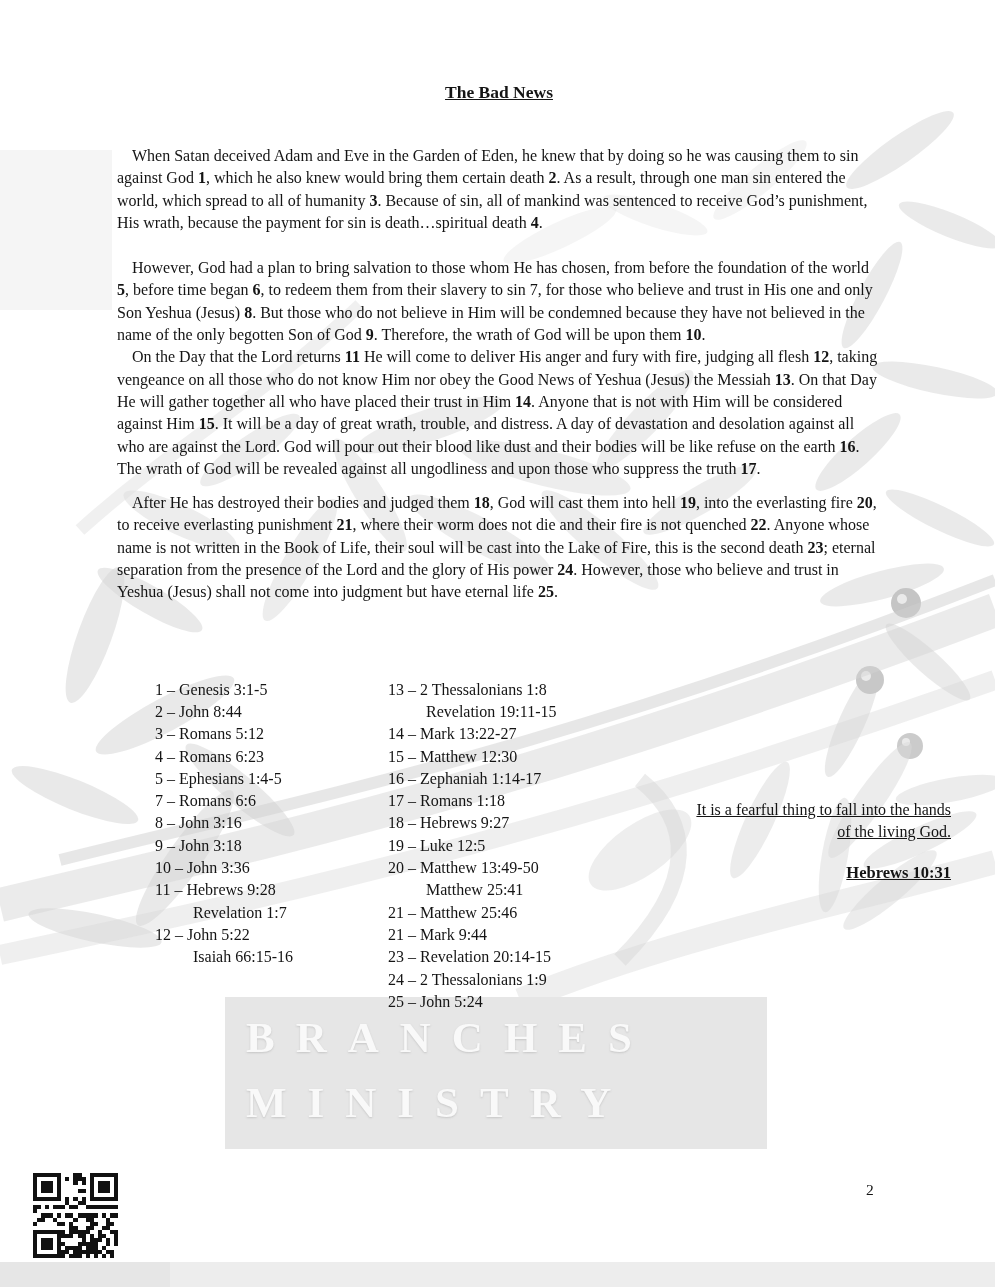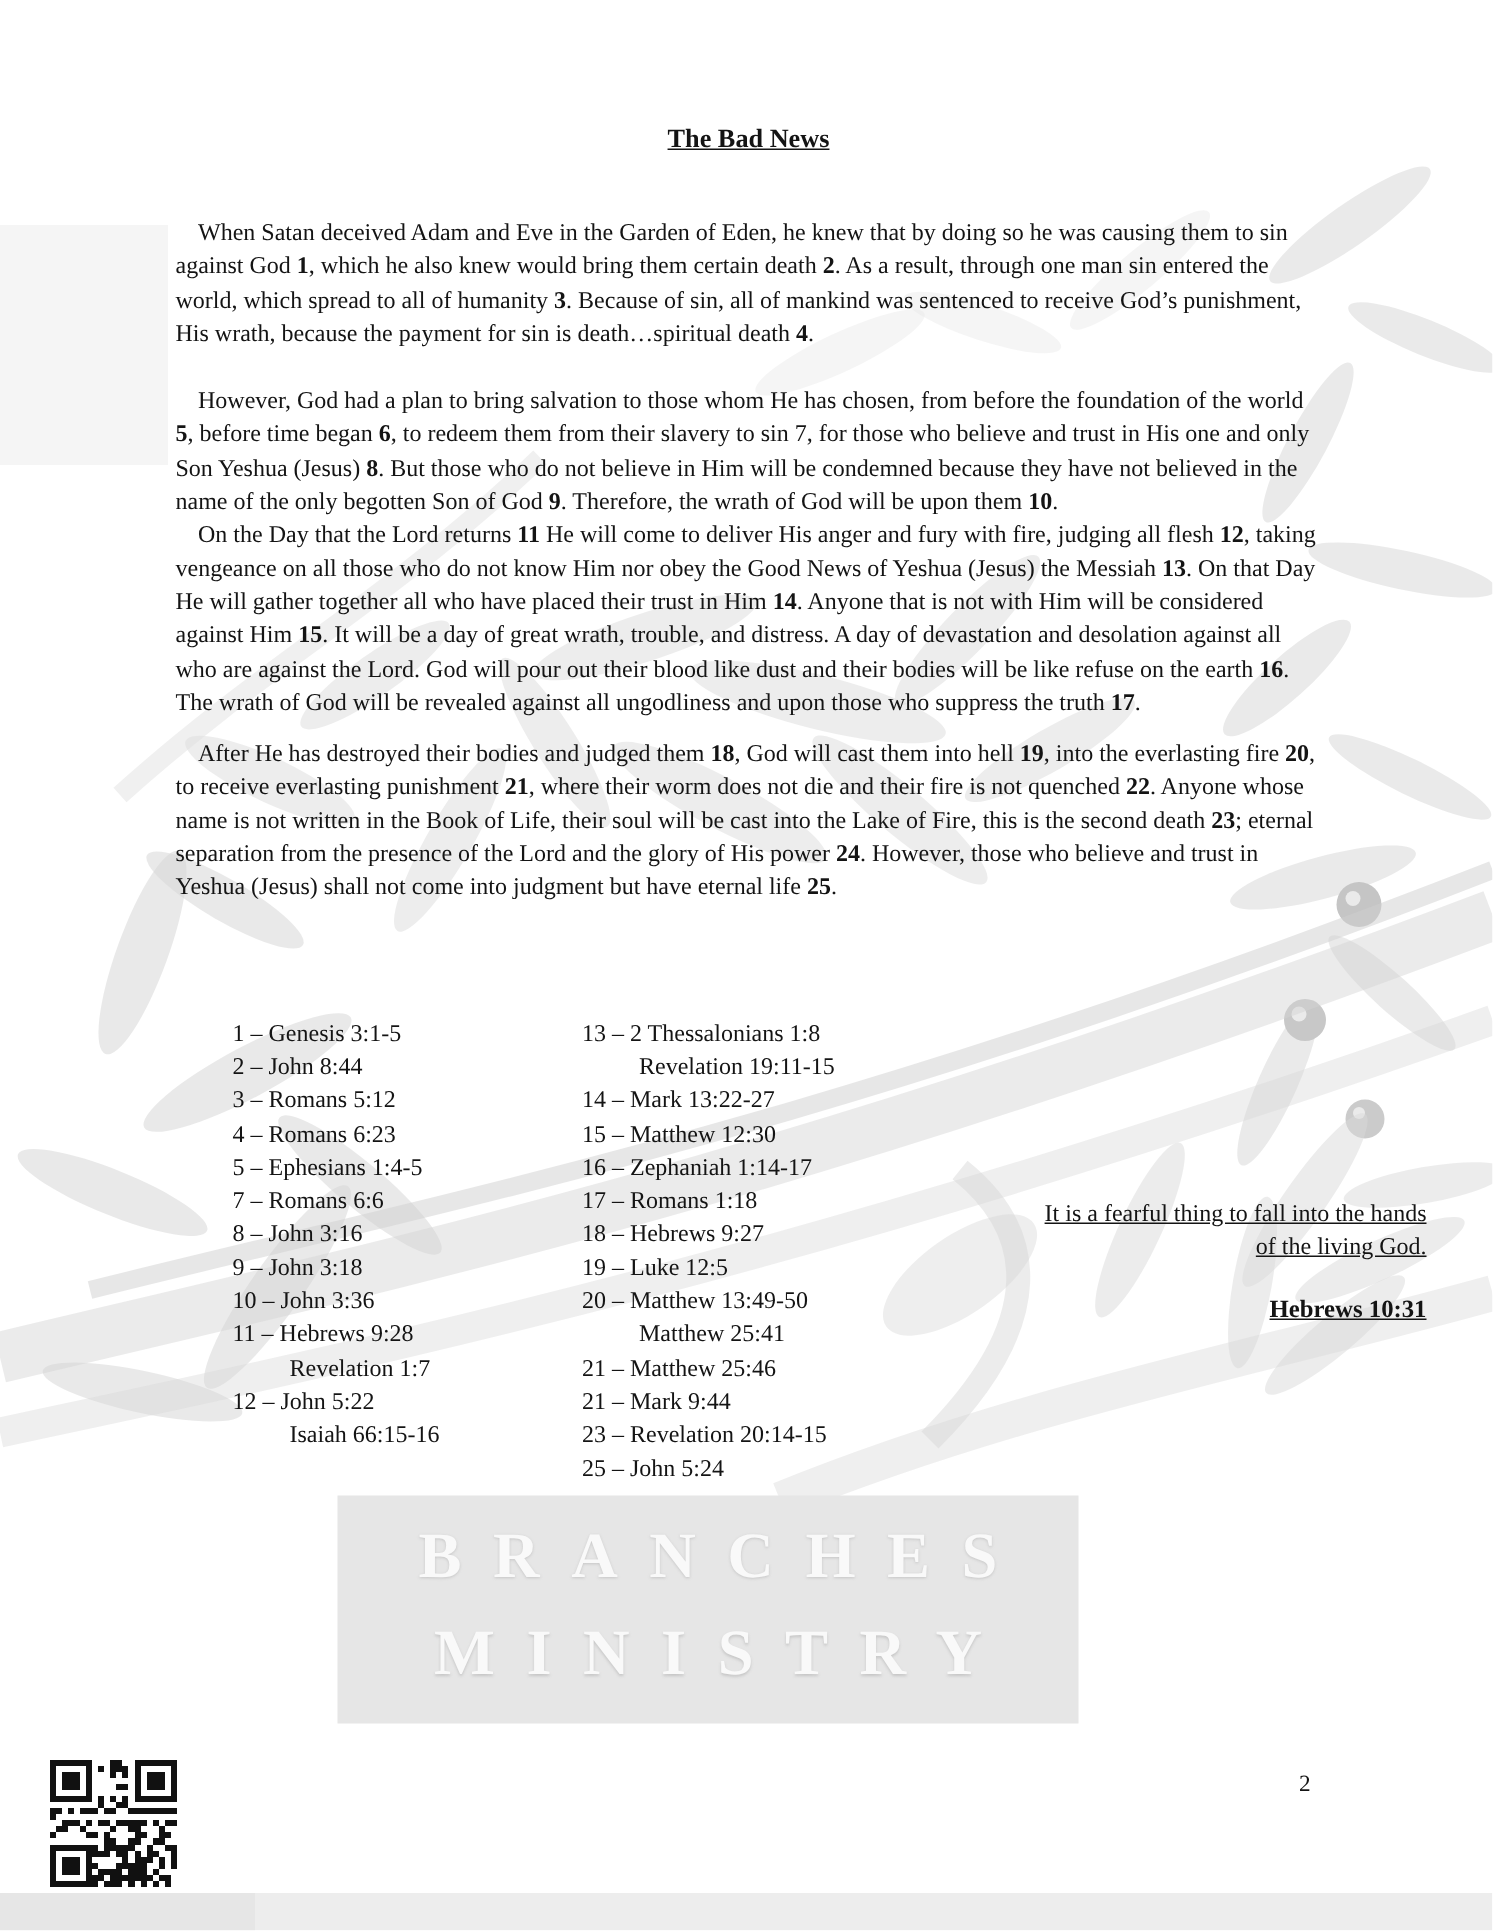--- a/index.html
+++ b/index.html
@@ -2,22 +2,22 @@
 <html><head>
 <meta charset="utf-8">
 <style>
   html,body{margin:0;padding:0;background:#fff;}
   .page{
     position:relative;width:995px;height:1287px;background:#ffffff;
     overflow:hidden;font-family:"Liberation Serif","DejaVu Serif",serif;color:#141414;
   }
   .wm-art{position:absolute;left:0;top:0;z-index:0;}
   .wm-panel{
-    position:absolute;left:225px;top:997px;width:494px;height:152px;
-    background:#e6e6e6;z-index:0;text-align:center;padding-top:8px;box-sizing:border-box;
+    position:absolute;left:225px;top:997px;width:542px;height:152px;
+    background:#e6e6e6;z-index:0;padding-top:8px;box-sizing:border-box;
   }
   .wm-line{
     font-family:"Liberation Serif","DejaVu Serif",serif;font-weight:bold;
     font-size:43px;line-height:65px;letter-spacing:21px;text-indent:21px;
     color:#f9f9f9;text-shadow:0 1px 2px rgba(150,150,150,.4);
   }
   .content{position:absolute;left:117px;top:12px;width:764px;z-index:2;}
   .title{
     margin:68px 0 0 0;text-align:center;font-size:17.5px;line-height:25px;
     font-weight:bold;text-decoration:underline;
@@ -160,20 +160,21 @@
           <div class="ref-line">15 – Matthew 12:30</div>
           <div class="ref-line">16 – Zephaniah 1:14-17</div>
           <div class="ref-line">17 – Romans 1:18</div>
           <div class="ref-line">18 – Hebrews 9:27</div>
           <div class="ref-line">19 – Luke 12:5</div>
           <div class="ref-line">20 – Matthew 13:49-50</div>
           <div class="ref-line indent">Matthew 25:41</div>
           <div class="ref-line">21 – Matthew 25:46</div>
           <div class="ref-line">21 – Mark 9:44</div>
           <div class="ref-line">23 – Revelation 20:14-15</div>
+          <div class="ref-line">24 – 2 Thessalonians 1:9</div>
           <div class="ref-line">25 – John 5:24</div>
         </div>
 
       <div class="quote">
         <div>It is a fearful thing to fall into the hands</div>
         <div>of the living God.</div>
         <div class="cite">Hebrews 10:31</div>
       </div>
     </div>
   </div>

